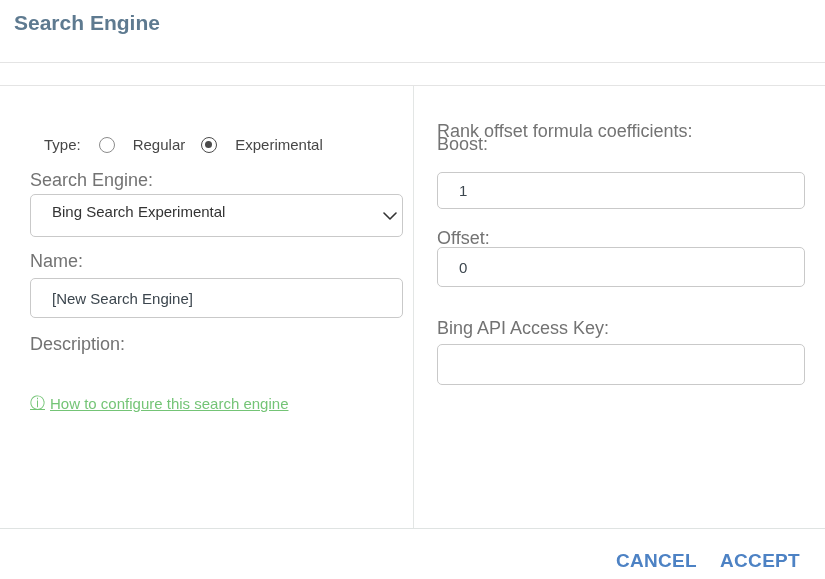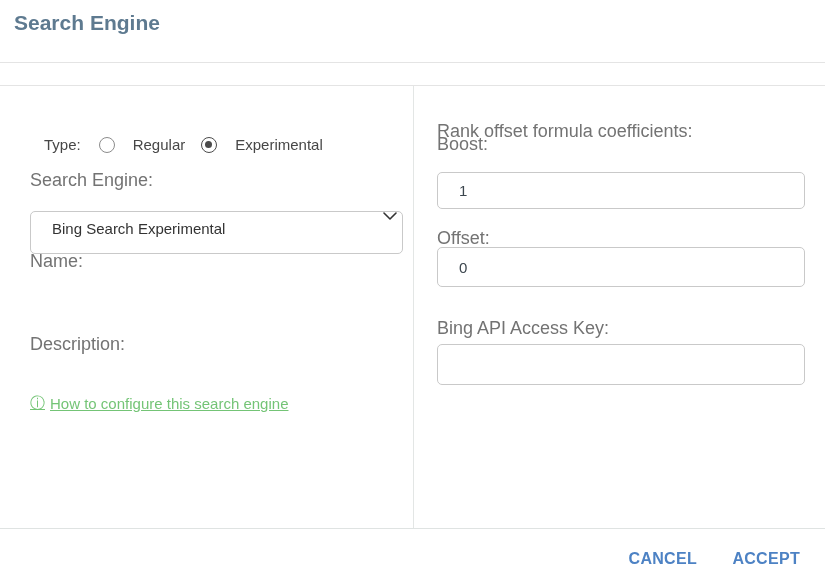--- a/index.html
+++ b/index.html
@@ -70,21 +70,21 @@
     content: "";
     position: absolute;
     left: 3px; top: 3px;
     width: 7px; height: 7px;
     border-radius: 50%;
     background: #4b4b4b;
   }
   .se-label { left: 30px; top: 170px; }
   .se-select {
     position: absolute;
-    left: 30px; top: 211px;
+    left: 30px; top: 194px;
     box-sizing: border-box;
     width: 373px; height: 43px;
     border: 1px solid #c9c9c9;
     border-radius: 5px;
     background: #ffffff;
     -webkit-appearance: none;
     appearance: none;
     padding: 0 30px 8px 21px;
     font-family: "Liberation Sans", sans-serif;
     font-size: 15px;
@@ -137,21 +137,21 @@
   .apikey-label { left: 437px; top: 318px; }
   .apikey-input { left: 437px; top: 344px; width: 368px; height: 41px; }
   
   .footer-btn {
     position: absolute;
     top: 548px;
     background: none;
     border: none;
     padding: 2px 4px;
     font-family: "Liberation Sans", sans-serif;
-    font-size: 16px;
+    font-size: 19px;
     font-weight: 600;
     letter-spacing: 0.3px;
     color: #4d82c4;
     cursor: pointer;
   }
   .cancel-btn { right: 124px; }
   .accept-btn { right: 21px; }
 </style>
 </head>
 <body>
@@ -183,20 +183,21 @@
   <select class="se-select">
     <option>Bing Search Experimental</option>
   </select>
   <span class="select-chevron">
     <svg width="14" height="9" viewBox="0 0 14 9">
         <polyline points="1,1 7,7 13,1" fill="none" stroke="#333333" stroke-width="1.6" stroke-linecap="round" stroke-linejoin="round"></polyline>
       </svg>
   </span>
 
   <div class="label name-label">Name:</div>
+  <input type="text" class="text-input name-input" value="[New Search Engine]" style="">
 
   <div class="label desc-label">Description:</div>
 
   <a class="help-link">
     <span class="info-icon">ⓘ</span>
     <span>How to configure this search engine</span>
   </a>
 
   <div class="label coeff-label">Rank offset formula coefficients:</div>
 

